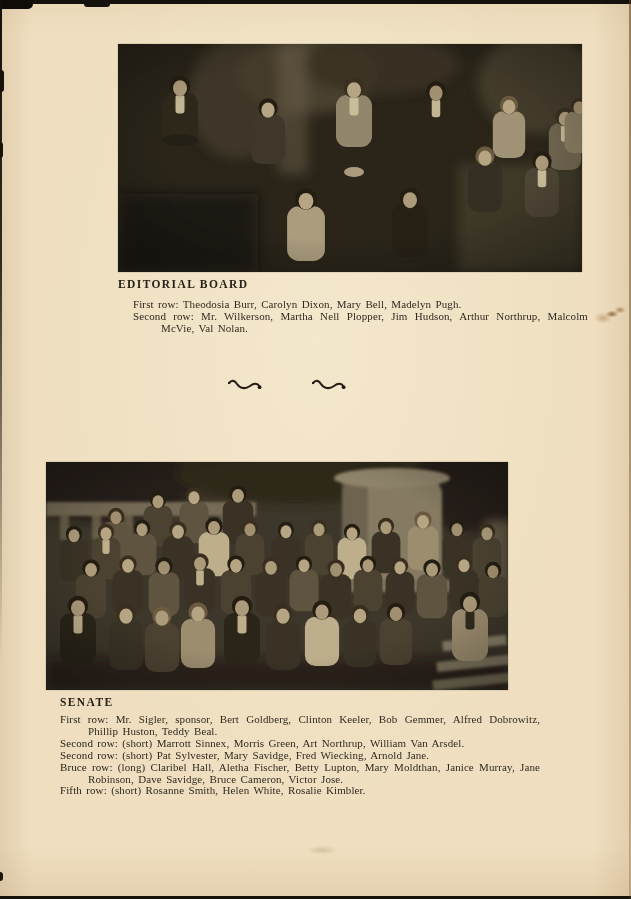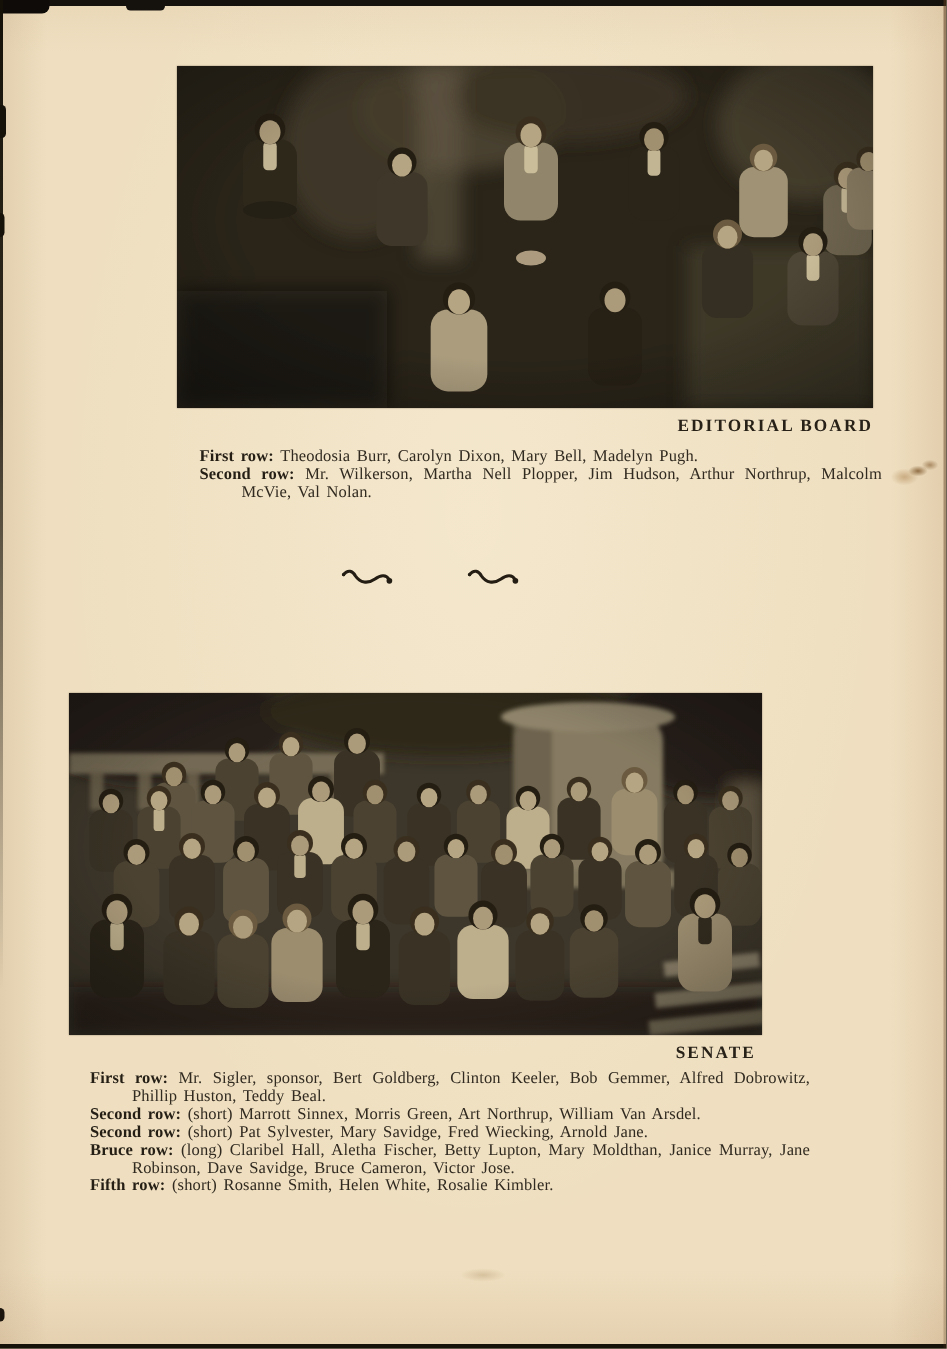--- a/index.html
+++ b/index.html
@@ -10,30 +10,30 @@
       radial-gradient(ellipse at 50% 38%, rgba(255,250,232,0.30), rgba(255,250,232,0) 62%),
       linear-gradient(90deg, rgba(125,85,45,0.12), rgba(125,85,45,0) 5%, rgba(125,85,45,0) 94%, rgba(150,100,55,0.14)),
       linear-gradient(0deg, rgba(150,100,55,0.12), rgba(150,100,55,0) 6%),
       linear-gradient(180deg, rgba(140,95,50,0.06), rgba(140,95,50,0) 4%);
     font-family:"Liberation Serif","DejaVu Serif",serif;
     color:#2e2820;
   }
   .abs{position:absolute;}
   .photo{position:absolute;display:block;box-shadow:0 0 1px rgba(40,30,15,0.5);}
   .sec-title{
-    position:absolute;text-align:right;font-weight:bold;
+    position:absolute;text-align:left;font-weight:bold;
     font-size:11.5px;letter-spacing:1.4px;color:#272118;
     white-space:nowrap;
   }
   .caption{
     position:absolute;font-size:11px;line-height:11.9px;
     text-align:justify;word-spacing:1.5px;letter-spacing:0.1px;color:#312a20;
   }
   .cap-line{margin:0;padding-left:28px;text-indent:-28px;hyphens:manual;}
-  .cap-label{font-weight:bold;color:#241e15;}
+  .cap-label{font-weight:normal;color:#241e15;}
   .flourish{position:absolute;}
   
   .edge-top{left:0;top:0;width:631px;height:4px;background:#15110c;}
   .edge-top-bump{left:84px;top:0;width:26px;height:7px;background:#15110c;border-radius:0 0 3px 3px;}
   .edge-corner{left:0;top:0;width:33px;height:9px;background:#0e0b08;border-radius:0 0 5px 0;}
   .edge-left{left:0;top:0;width:2px;height:660px;
     background:linear-gradient(180deg,#141008 0%,rgba(20,16,8,0.85) 40%,rgba(20,16,8,0.3) 78%,rgba(20,16,8,0) 100%);}
   .edge-left-blob1{left:0;top:70px;width:4px;height:22px;background:#171209;border-radius:0 3px 3px 0;}
   .edge-left-blob2{left:0;top:142px;width:3px;height:16px;background:#171209;border-radius:0 3px 3px 0;}
   .edge-left-dot{left:0;top:872px;width:3px;height:9px;background:#1a140c;border-radius:0 3px 3px 0;}

